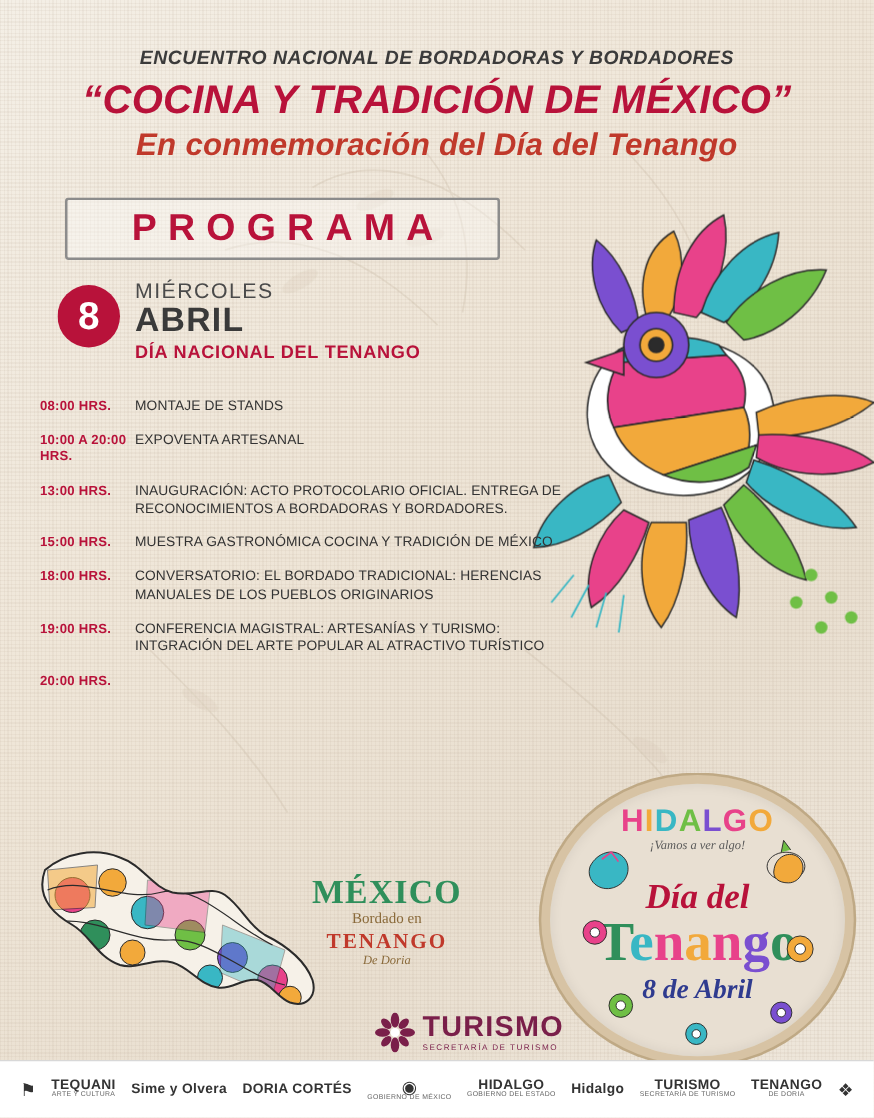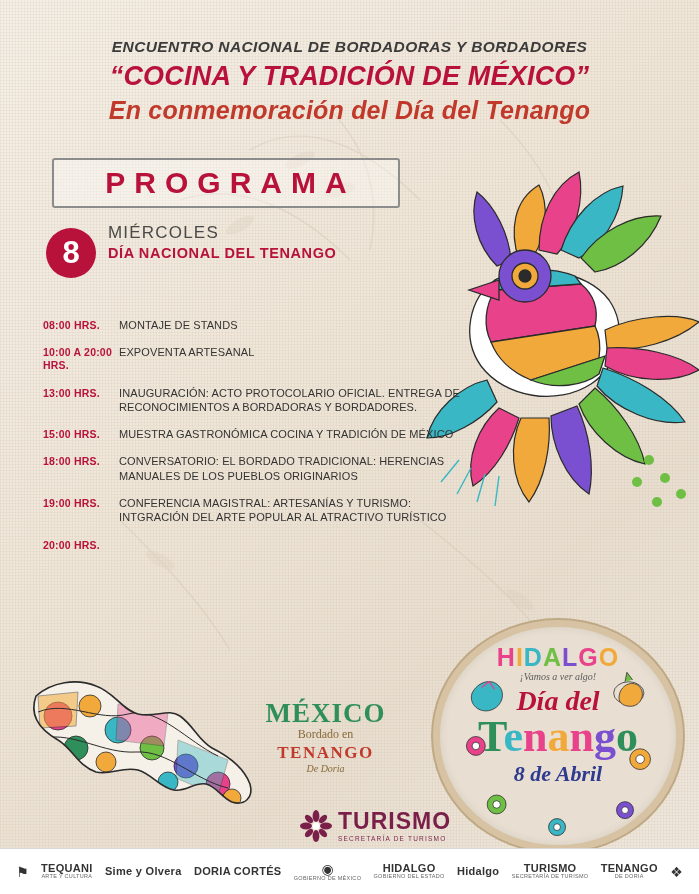--- a/index.html
+++ b/index.html
@@ -46,21 +46,21 @@
     font-style: italic;
     font-size: 15.5px;
     letter-spacing: 0.4px;
     color: #3b3b3b;
     margin-bottom: 5px;
   }
   .head-line2 {
     font-family: "Liberation Sans", sans-serif;
     font-weight: bold;
     font-style: italic;
-    font-size: 27px;
+    font-size: 32px;
     letter-spacing: 0.2px;
     color: #b8123a;
     margin-bottom: 4px;
   }
   .head-line3 {
     font-family: Liberation Sans, sans-serif;
     font-style: italic;
     font-weight: bold;
     font-size: 25px;
     color: #c0392b;
@@ -135,21 +135,21 @@
     font-size: 14.5px;
     font-weight: bold;
     color: #b8123a;
     letter-spacing: 0.6px;
   }
 
   
   .schedule {
     position: absolute;
     top: 318px;
-    left: 43px;
+    left: 32px;
     width: 430px;
     z-index: 6;
   }
   .sched-row {
     display: flex;
     margin-bottom: 13px;
   }
   .sched-time {
     width: 76px;
     flex: none;
@@ -184,21 +184,21 @@
     left: 18px;
     bottom: 58px;
     width: 250px;
     height: 180px;
     z-index: 5;
   }
 
   
   .mx-logo {
     position: absolute;
-    left: 253px;
+    left: 237px;
     bottom: 120px;
     width: 145px;
     text-align: center;
     z-index: 6;
   }
   .mx-logo .l1 {
     font-family: "Liberation Serif", serif;
     font-weight: bold;
     font-size: 27px;
     letter-spacing: 1px;
@@ -301,21 +301,21 @@
     font-size: 10px;
     color: #5a5a5a;
     margin-top: 1px;
   }
   .em-dia {
     font-family: "Liberation Serif", serif;
     font-style: italic;
     font-weight: bold;
     font-size: 28px;
     color: #b8123a;
-    margin-top: 5px;
+    margin-top: 22px;
     line-height: 1;
   }
   .em-tenango {
     font-family: "Liberation Serif", serif;
     font-weight: bold;
     font-size: 44px;
     line-height: 1;
     letter-spacing: 0px;
     margin-top: 0px;
   }
@@ -457,20 +457,21 @@
   </svg>
 
   <div class="programa-box">
     <div class="txt">PROGRAMA</div>
   </div>
 
   <div class="date-block">
     <div class="date-circle">8</div>
     <div class="date-text">
       <div class="date-dow">MIÉRCOLES</div>
+      <div class="date-month">ABRIL</div>
       <div class="date-sub">DÍA NACIONAL DEL TENANGO</div>
     </div>
   </div>
 
   <div class="schedule">
     <div class="sched-row">
       <div class="sched-time">08:00 HRS.</div>
       <div class="sched-desc">MONTAJE DE STANDS</div>
     </div>
     <div class="sched-row">

